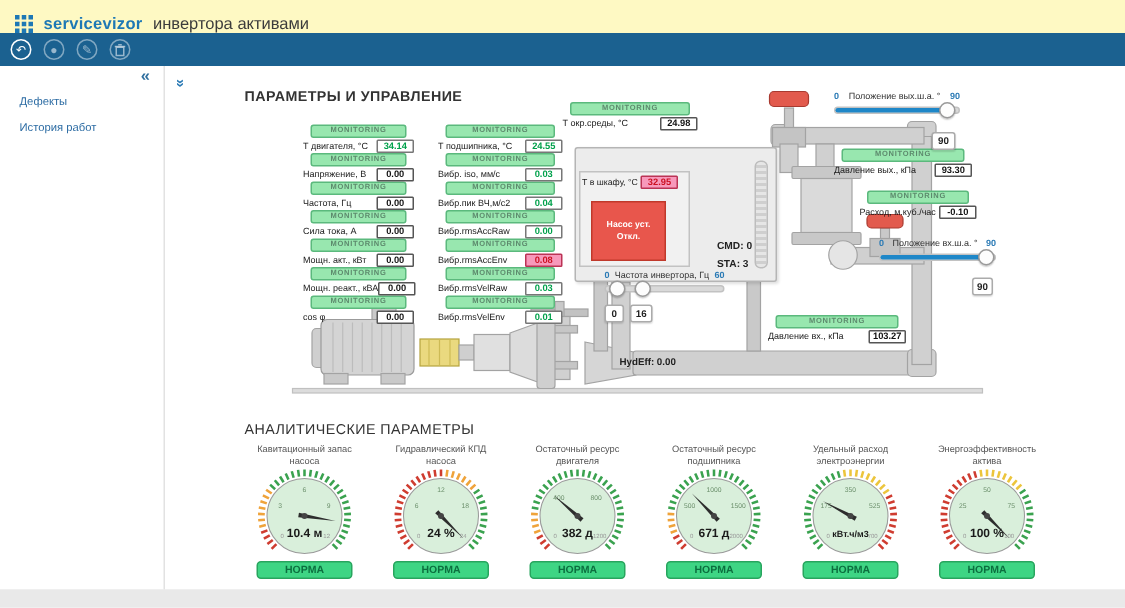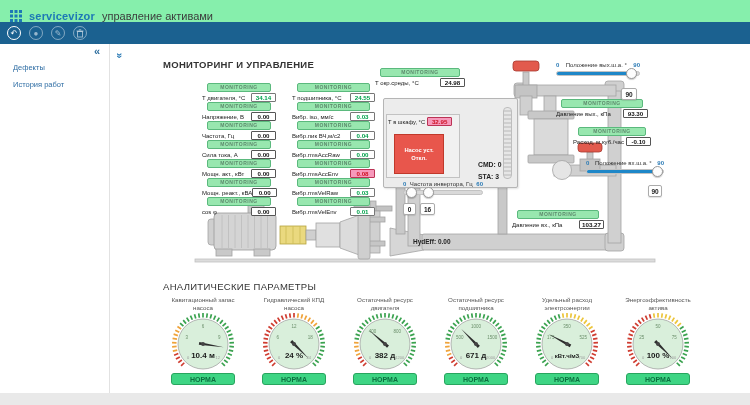--- a/index.html
+++ b/index.html
@@ -1,20 +1,20 @@
 <!DOCTYPE html>
 <html><head>
 <meta charset="utf-8">
 <style>
 *{box-sizing:border-box;margin:0;padding:0}
 html,body{width:750px;height:405px}
 body{font-family:"Liberation Sans","DejaVu Sans",sans-serif;background:#e9e9e9;position:relative;overflow:hidden}
 
 
-.titlebar{position:absolute;left:0;top:0;width:750px;height:32px;background:#86efac;display:flex;align-items:center;gap:7px;padding-left:10px;z-index:6}
+.titlebar{position:absolute;left:0;top:0;width:750px;height:32px;background:#fef9c3;display:flex;align-items:center;gap:7px;padding-left:10px;z-index:6}
 .logo{color:#1d78b5;font-weight:bold;font-size:11px;letter-spacing:.2px}
 .apptitle{color:#3c3c3c;font-size:11px}
 
 
 .toolbar{position:absolute;left:0;top:22px;width:750px;height:22px;background:#1b6190;display:flex;align-items:center;gap:8px;padding-left:7px;z-index:6}
 .tb-icon{width:14px;height:14px;border:1px solid rgba(255,255,255,.45);border-radius:50%;color:rgba(255,255,255,.55);font-size:8px;display:inline-flex;align-items:center;justify-content:center;cursor:pointer}
 .tb-icon.primary{border-color:#fff;color:#fff}
 
 
 .contentbg{position:absolute;left:110px;top:44px;width:640px;height:349px;background:#fff;z-index:0}
@@ -84,21 +84,21 @@
         <rect x="9" y="0" width="3" height="3"></rect>
       <rect x="0" y="4.5" width="3" height="3"></rect>
         <rect x="4.5" y="4.5" width="3" height="3"></rect>
         <rect x="9" y="4.5" width="3" height="3"></rect>
       <rect x="0" y="9" width="3" height="3"></rect>
         <rect x="4.5" y="9" width="3" height="3"></rect>
         <rect x="9" y="9" width="3" height="3"></rect>
     </g>
   </svg>
   <span class="logo">servicevizor</span>
-  <span class="apptitle">управление активами</span>
+  <span class="apptitle">инвертора активами</span>
 </div>
 
 <div class="toolbar">
   <span class="tb-icon primary">↶</span>
   <span class="tb-icon">●</span>
   <span class="tb-icon">✎</span>
   <span class="tb-icon">
     <svg width="8" height="9" viewBox="0 0 8 9">
         <g fill="none" stroke="rgba(255,255,255,.55)" stroke-width="1">
       <rect x="1.5" y="2.5" width="5" height="5.5"></rect>
@@ -111,21 +111,21 @@
 
 <aside class="sidebar">
   <span class="collapse">«</span>
   <nav class="sidenav" id="side-items">
       <div class="side-item">Дефекты</div>
       <div class="side-item">История работ</div>
     </nav>
 </aside>
 <span class="expand">»</span>
 
-<div class="h1">МОНИТОРИНГ И УПРАВЛЕНИЕ</div>
+<div class="h1">ПАРАМЕТРЫ И УПРАВЛЕНИЕ</div>
 
 <svg id="diagram" width="600" height="225" viewBox="0 0 600 225">
   <g stroke="#a3a3a3" stroke-width="0.8" fill="#d0d0d0">
 
     <rect x="45" y="204" width="460" height="3" fill="#dcdcdc" stroke="#c0c0c0"></rect>
 
     <polygon points="240,173 274,180 274,195 240,201" fill="#d6d6d6"></polygon>
     <rect x="272" y="179" width="194" height="16" rx="2"></rect>
 
     <rect x="455" y="178" width="19" height="18" rx="3"></rect>

